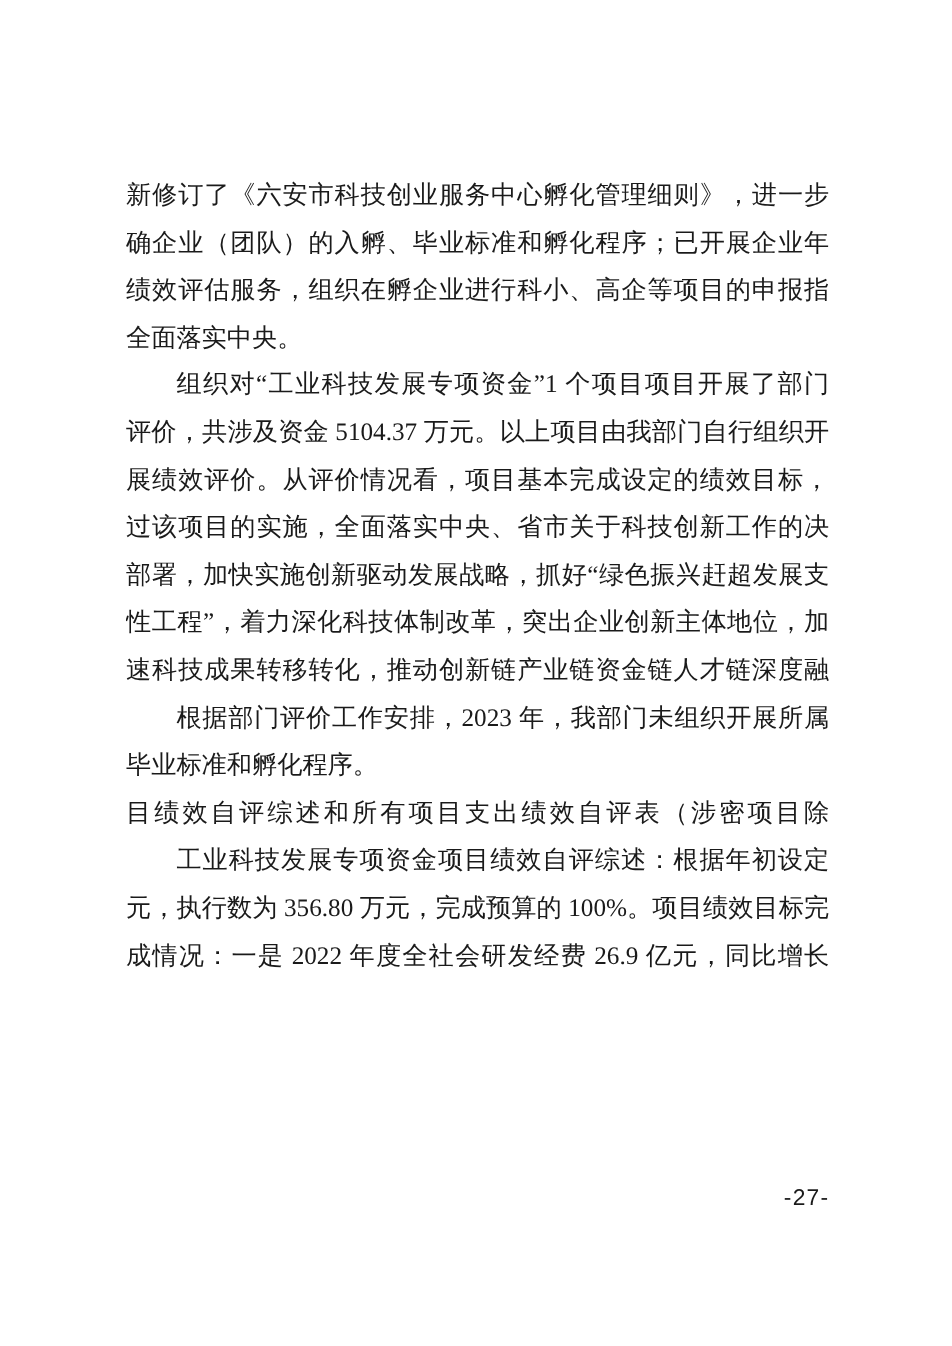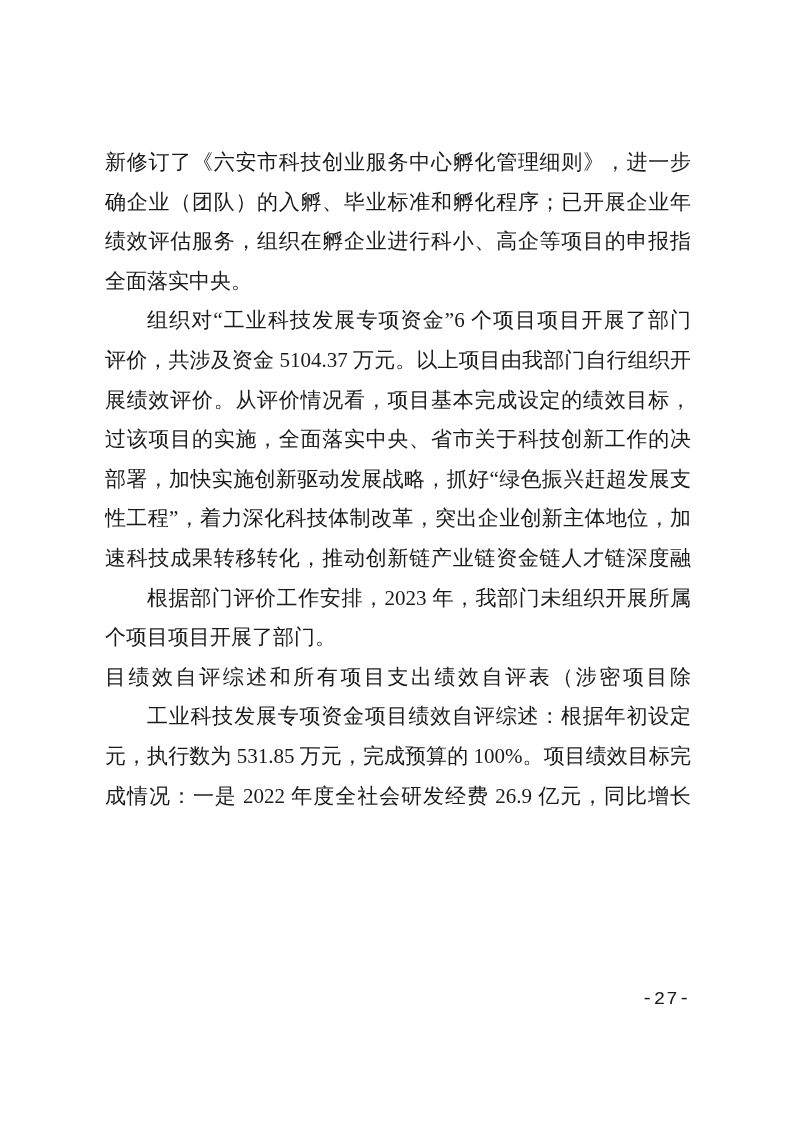--- a/index.html
+++ b/index.html
@@ -41,40 +41,40 @@
     }
     .page-number {
       position: absolute;
       top: 988px;
       left: 105px;
       width: 586px;
       text-align: right;
       font-size: 19px;
       letter-spacing: 1px;
       color: #1a1a1a;
-      font-family: Liberation Mono, monospace;
+      font-family: Liberation Sans, sans-serif;
     }
   </style>
 </head>
 <body>
 
 <div class="page" style="background: rgb(255, 255, 255); color: rgb(26, 26, 26);">
   <div class="content" id="doc-content">
       <div class="line fill">新修订了《六安市科技创业服务中心孵化管理细则》，进一步明</div>
       <div class="line fill">确企业（团队）的入孵、毕业标准和孵化程序；已开展企业年度</div>
       <div class="line fill">绩效评估服务，组织在孵企业进行科小、高企等项目的申报指导</div>
       <div class="line">全面落实中央。</div>
-      <div class="line indent fill">组织对“工业科技发展专项资金”6 个项目项目开展了部门</div>
+      <div class="line indent fill">组织对“工业科技发展专项资金”1 个项目项目开展了部门</div>
       <div class="line fill">评价，共涉及资金 5104.37 万元。以上项目由我部门自行组织开</div>
       <div class="line fill">展绩效评价。从评价情况看，项目基本完成设定的绩效目标，通</div>
       <div class="line fill">过该项目的实施，全面落实中央、省市关于科技创新工作的决策</div>
       <div class="line fill">部署，加快实施创新驱动发展战略，抓好“绿色振兴赶超发展支撑</div>
       <div class="line fill">性工程”，着力深化科技体制改革，突出企业创新主体地位，加</div>
       <div class="line fill">速科技成果转移转化，推动创新链产业链资金链人才链深度融合，</div>
       <div class="line indent fill">根据部门评价工作安排，2023 年，我部门未组织开展所属单</div>
-      <div class="line">个项目项目开展了部门。</div>
+      <div class="line">毕业标准和孵化程序。</div>
       <div class="line">目绩效自评综述和所有项目支出绩效自评表（涉密项目除外）。</div>
       <div class="line indent fill">工业科技发展专项资金项目绩效自评综述：根据年初设定的</div>
-      <div class="line fill">元，执行数为 531.85 万元，完成预算的 100%。项目绩效目标完</div>
+      <div class="line fill">元，执行数为 356.80 万元，完成预算的 100%。项目绩效目标完</div>
       <div class="line fill">成情况：一是 2022 年度全社会研发经费 26.9 亿元，同比增长</div>
     </div>
   <div class="page-number">-27-</div>
 </div>
 
 </body></html>

